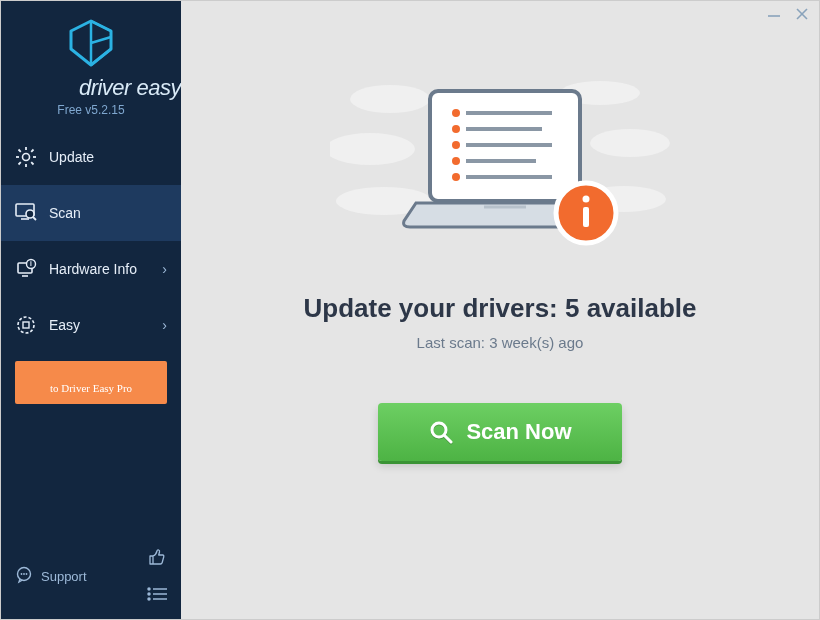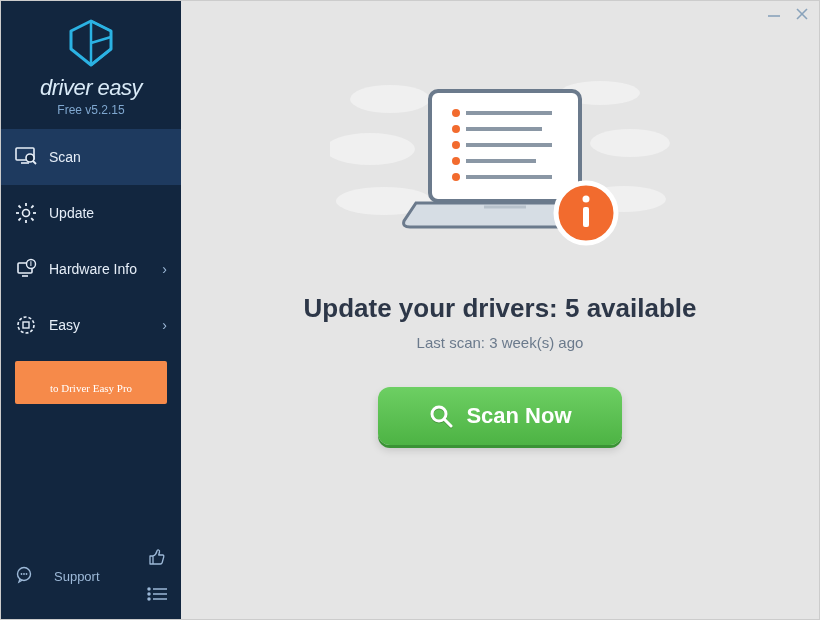--- a/index.html
+++ b/index.html
@@ -8,21 +8,21 @@
     width: 820px; height: 620px; margin: 0; background: #fff;
     border: 1px solid #ccc; display: flex;
   }
   .sidebar {
     width: 180px; height: 100%; background: #12263f;
     display: flex; flex-direction: column; color: #e6eef8;
     position: relative;
   }
   .logo-block { text-align: center; padding: 16px 0 6px; }
   .logo-icon { margin-bottom: 2px; }
-  .logo-text { font-family: Verdana, sans-serif; font-size: 22px; color: #d9eaf7; font-style: italic; letter-spacing: -0.5px; }
+  .logo-text { font-family: Verdana, sans-serif; font-size: 22px; color: #d9eaf7; font-style: italic; letter-spacing: -0.5px; text-align: right; }
   .logo-sub  { font-size: 12px; color: #7fa7cf; margin-top: 2px; }
 
   .nav { margin-top: 6px; }
   .nav-item {
     display: flex; align-items: center; height: 56px;
     padding: 0 14px; color: #e6eef8; font-size: 14px; cursor: pointer;
     position: relative;
   }
   .nav-item.active { background: #1e3a5f; }
   .nav-icon { width: 22px; height: 22px; margin-right: 12px; display:flex; align-items:center; justify-content:center; }
@@ -32,41 +32,41 @@
     margin: 8px 14px 0; background: #f68a4a; color: #fff; text-align: center;
     padding: 10px 4px; border-radius: 2px; cursor: pointer;
   }
   .upgrade .l1 { font-weight: 700; font-size: 14px; letter-spacing: 0.5px; }
   .upgrade .l2 { font-size: 11px; margin-top: 11px; font-family: Liberation Serif, serif; }
 
   .sidebar-bottom {
     margin-top: auto; display: flex; align-items: center;
     padding: 10px 14px 14px; gap: 10px; color: #9db9d8;
   }
-  .support { display:flex; align-items:center; gap:21px; font-size:13px; cursor:pointer; }
+  .support { display:flex; align-items:center; gap:8px; font-size:13px; cursor:pointer; }
   .bottom-right { margin-left:auto; display:flex; flex-direction:column; align-items:center; gap:16px; }
 
   .main {
     flex: 1; position: relative; background: #e5e5e5;
     display: flex; flex-direction: column; align-items: center;
   }
   .window-controls {
     position: absolute; top: 6px; right: 10px; display: flex; gap: 14px;
     color: #8aa3bb; font-size: 16px;
   }
   .window-controls span { cursor: pointer; }
 
   .illustration { margin-top: 68px; }
   .headline {
     margin-top: 20px; font-size: 26px; font-weight: 700; color: #2d3748;
   }
   .subline { margin-top: 10px; font-size: 15px; color: #6b7a8c; }
 
   .scan-btn {
-    margin-top: 36px; width: 244px; height: 58px; border: none; border-radius: 12px;
+    margin-top: 52px; width: 244px; height: 58px; border: none; border-radius: 4px;
     background: linear-gradient(#6dcf63, #4db344);
     box-shadow: 0 3px 0 #3a9335, 0 5px 8px rgba(0,0,0,0.15);
     color: #fff; font-size: 22px; font-weight: 700; cursor: pointer;
     display: flex; align-items: center; justify-content: center; gap: 12px;
   }
   .scan-btn svg { filter: drop-shadow(0 1px 0 rgba(0,0,0,0.2)); }
 </style>
 </head>
 <body>
 
@@ -78,50 +78,50 @@
         <svg width="52" height="52" viewBox="0 0 52 52">
           <path d="M26 4 L46 14 L46 32 L26 48 L6 32 L6 14 Z" fill="none" stroke="#2bb2e3" stroke-width="3" stroke-linejoin="round"></path>
           <path d="M26 4 L26 48 M26 4 L46 14 M26 48 L46 32 M26 26 L46 20" fill="none" stroke="#2bb2e3" stroke-width="2.5"></path>
         </svg>
       </div>
       <div class="logo-text">driver easy</div>
       <div class="logo-sub">Free v5.2.15</div>
     </div>
 
     <div class="nav">
-
-      <div class="nav-item active">
-        <span class="nav-icon">
-          <svg width="22" height="20" viewBox="0 0 22 20">
-            <rect x="1" y="1" width="18" height="12" rx="1" fill="none" stroke="#e6eef8" stroke-width="1.6"></rect>
-            <line x1="6" y1="16" x2="14" y2="16" stroke="#e6eef8" stroke-width="1.6"></line>
-            <circle cx="15" cy="11" r="4" fill="#12263f" stroke="#e6eef8" stroke-width="1.6"></circle>
-            <line x1="18" y1="14" x2="21" y2="17" stroke="#e6eef8" stroke-width="1.8"></line>
-          </svg>
-        </span>
-        <span>Scan</span>
-      </div>
 
       <div class="nav-item">
         <span class="nav-icon">
           <svg width="22" height="22" viewBox="0 0 22 22">
             <circle cx="11" cy="11" r="3.5" fill="none" stroke="#e6eef8" stroke-width="1.6"></circle>
             <g stroke="#e6eef8" stroke-width="1.8">
               <line x1="11" y1="1" x2="11" y2="4"></line>
                 <line x1="11" y1="18" x2="11" y2="21"></line>
               <line x1="1" y1="11" x2="4" y2="11"></line>
                 <line x1="18" y1="11" x2="21" y2="11"></line>
               <line x1="3.5" y1="3.5" x2="5.8" y2="5.8"></line>
                 <line x1="16.2" y1="16.2" x2="18.5" y2="18.5"></line>
               <line x1="18.5" y1="3.5" x2="16.2" y2="5.8"></line>
                 <line x1="5.8" y1="16.2" x2="3.5" y2="18.5"></line>
             </g>
           </svg>
         </span>
         <span>Update</span>
+      </div>
+
+      <div class="nav-item active">
+        <span class="nav-icon">
+          <svg width="22" height="20" viewBox="0 0 22 20">
+            <rect x="1" y="1" width="18" height="12" rx="1" fill="none" stroke="#e6eef8" stroke-width="1.6"></rect>
+            <line x1="6" y1="16" x2="14" y2="16" stroke="#e6eef8" stroke-width="1.6"></line>
+            <circle cx="15" cy="11" r="4" fill="#12263f" stroke="#e6eef8" stroke-width="1.6"></circle>
+            <line x1="18" y1="14" x2="21" y2="17" stroke="#e6eef8" stroke-width="1.8"></line>
+          </svg>
+        </span>
+        <span>Scan</span>
       </div>
 
       <div class="nav-item">
         <span class="nav-icon">
           <svg width="22" height="22" viewBox="0 0 22 22">
             <rect x="3" y="5" width="14" height="10" rx="1" fill="none" stroke="#e6eef8" stroke-width="1.6"></rect>
             <line x1="7" y1="18" x2="13" y2="18" stroke="#e6eef8" stroke-width="1.6"></line>
             <circle cx="16" cy="6" r="4.5" fill="#12263f" stroke="#e6eef8" stroke-width="1.4"></circle>
             <text x="16" y="8.2" text-anchor="middle" font-size="6.5" fill="#e6eef8" font-weight="700">i</text>
           </svg>

